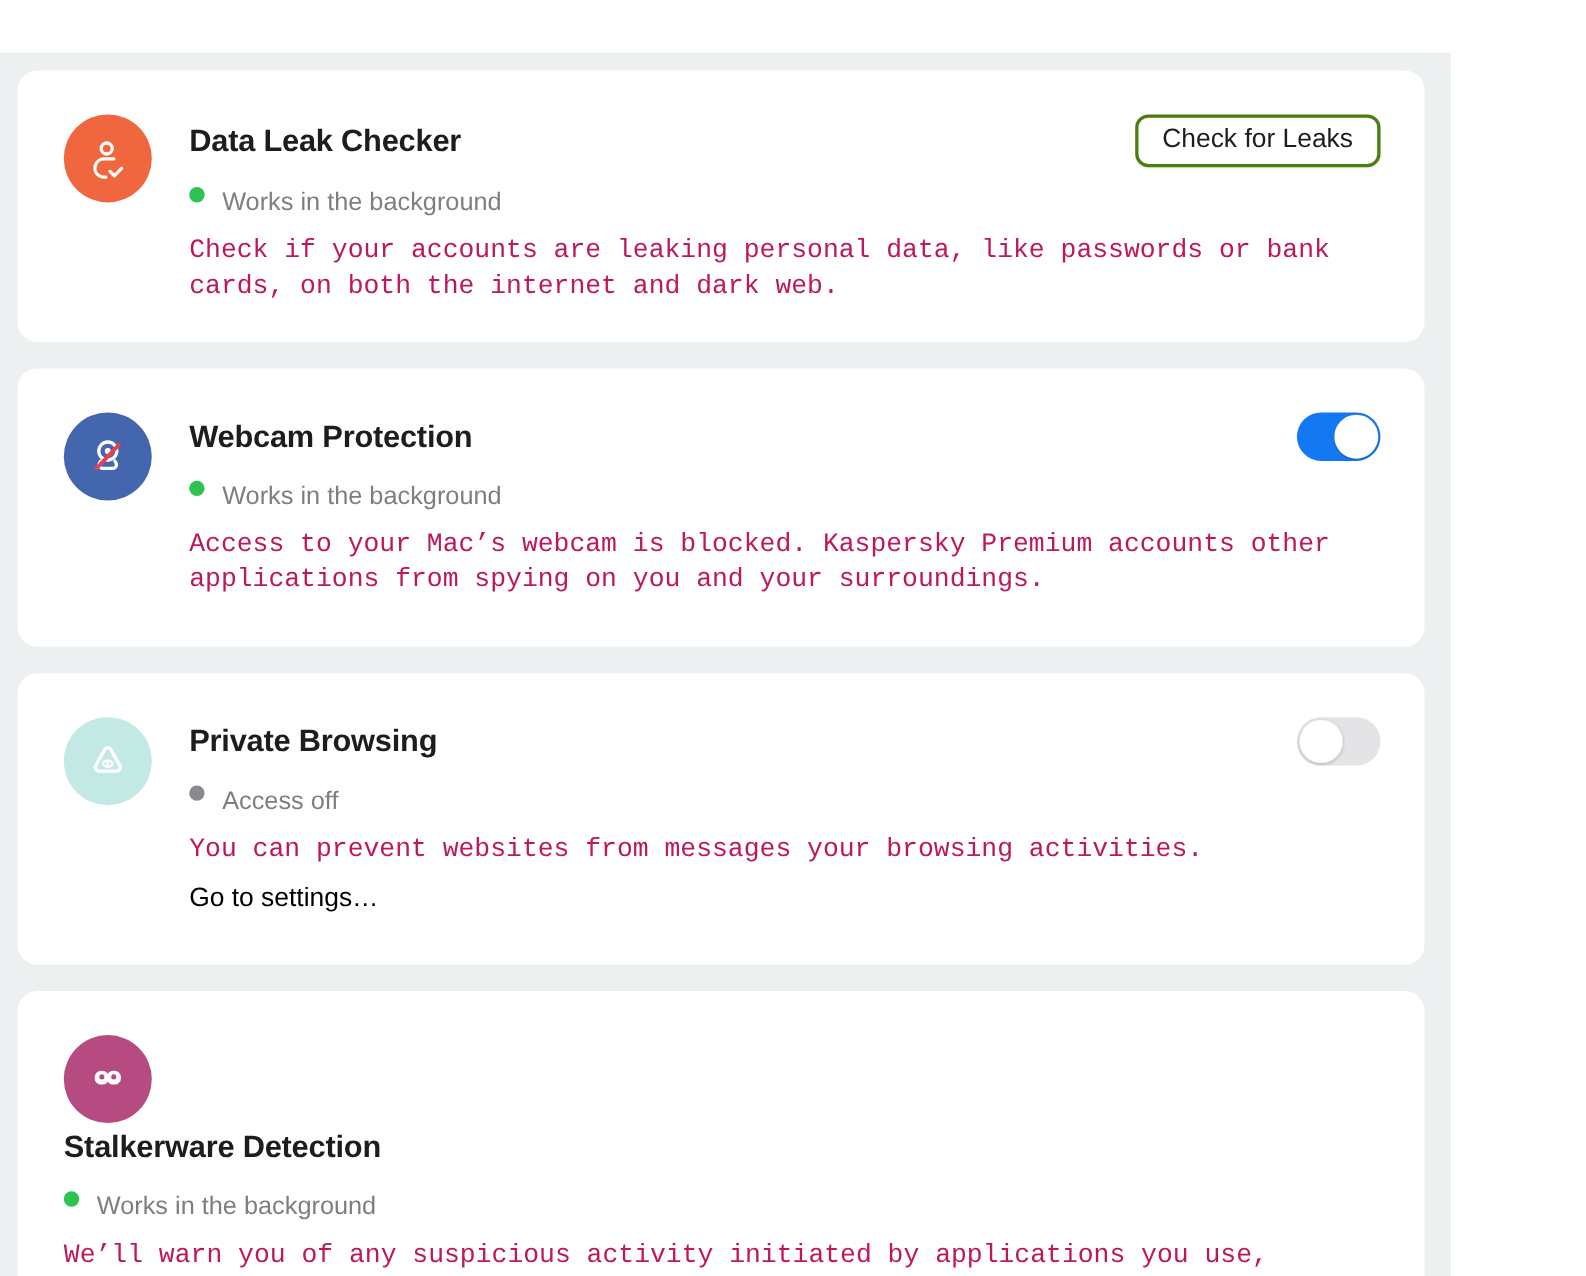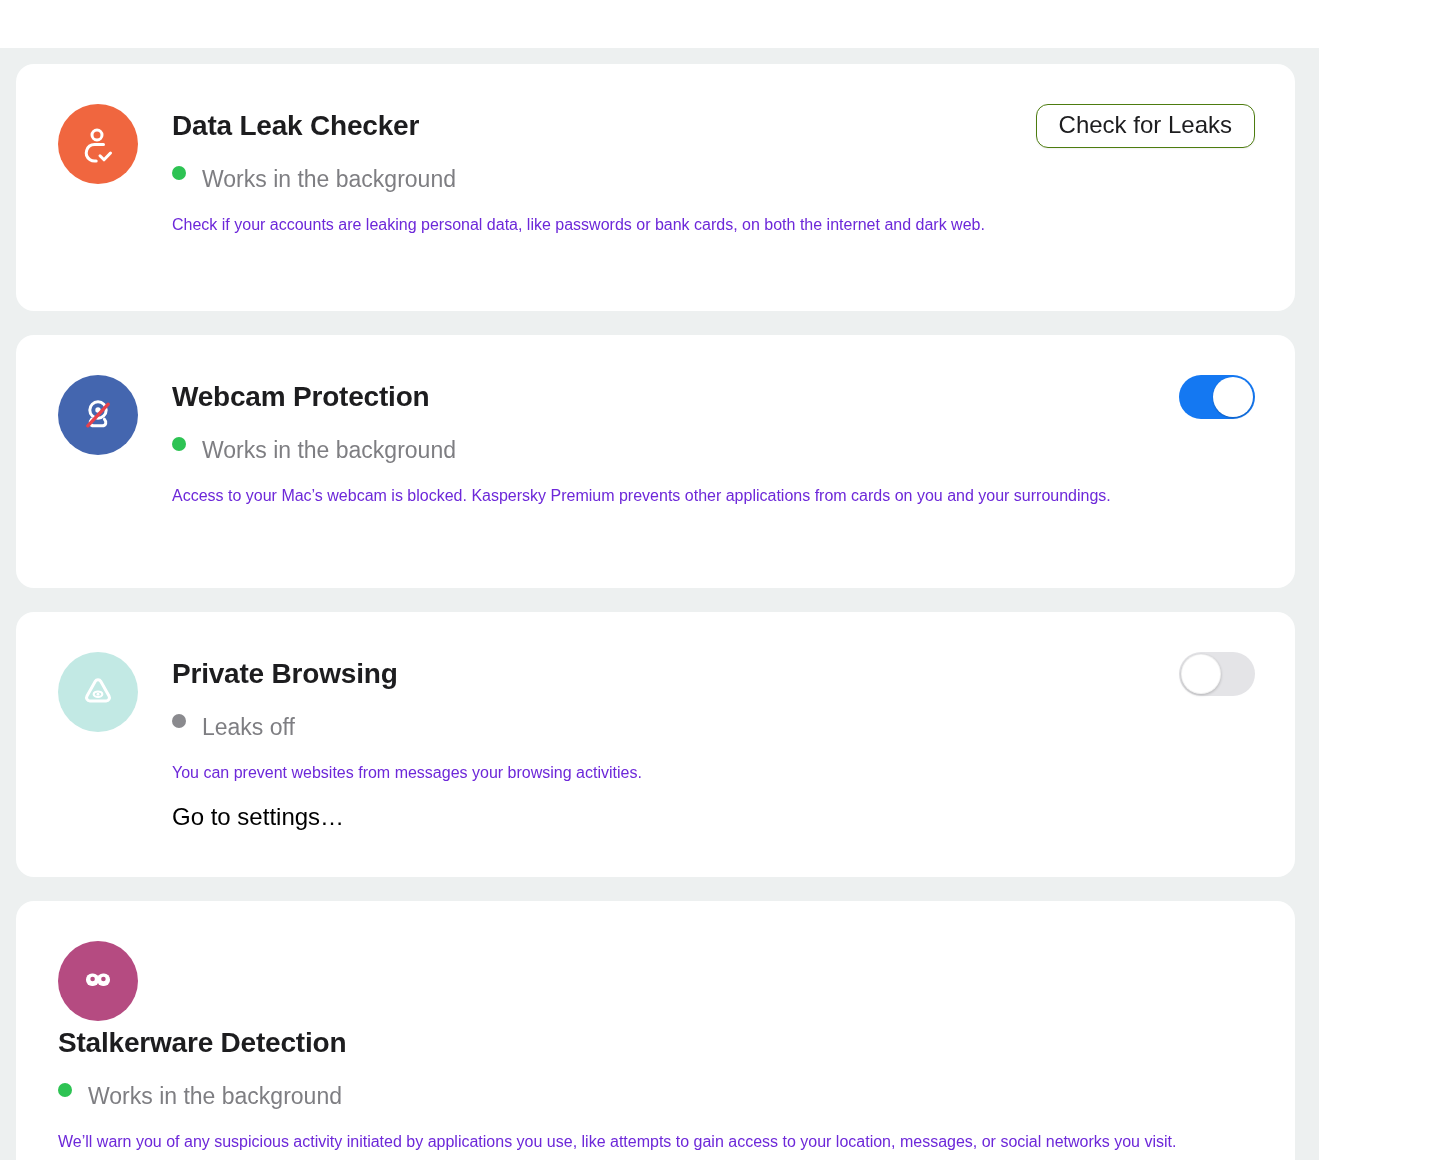--- a/index.html
+++ b/index.html
@@ -37,36 +37,37 @@
   }
   .title {
     margin: 0;
     font-size: 28px; font-weight: 700;
     color: #1D1D1F; letter-spacing: -0.2px;
   }
   .btn {
     font-family: inherit;
     font-size: 24px; color: #1D1D1F;
     background: #FFFFFF;
-    border: 1px solid #4d7c0f;
+    border: 3px solid #4d7c0f;
     border-radius: 12px;
     padding: 6px 22px 8px 22px;
     line-height: 28px;
     box-shadow: 0 1px 2px rgba(0,0,0,0.06);
     cursor: pointer;
     white-space: nowrap;
   }
   .status-row { display: flex; align-items: flex-start; margin-top: 18px; }
   .dot { width: 14px; height: 14px; border-radius: 50%; flex: 0 0 14px; margin-right: 16px; }
   .status-text { font-size: 23px; color: #7E7E82; }
   .desc {
     margin: 16px 0 0 0;
-    font-size: 16px; line-height: 32px;
-    color: #6d28d9;
+    font-size: 24px; line-height: 32px;
+    color: #be185d;
     max-width: 1160px;
+    font-family: Liberation Mono, monospace;
   }
   .link {
     display: inline-block;
     margin-top: 14px;
     font-size: 24px; font-weight: 500;
     color: #000000;
     text-decoration: none;
     cursor: pointer;
   }
   .toggle {
@@ -129,42 +130,42 @@
       <div class="title-row">
         <h2 class="title">Webcam Protection</h2>
         <div class="toggle on" role="switch" aria-checked="true" style="background: rgb(20, 120, 242);">
           <span class="knob"></span>
         </div>
       </div>
       <div class="status-row">
         <span class="dot" style="background: rgb(45, 195, 83);"></span>
         <span class="status-text">Works in the background</span>
       </div>
-      <p class="desc">Access to your Mac’s webcam is blocked. Kaspersky Premium prevents other applications from cards on you and your surroundings.</p>
+      <p class="desc">Access to your Mac’s webcam is blocked. Kaspersky Premium accounts other applications from spying on you and your surroundings.</p>
     </div>
   </section>
 
   <section class="card" style="min-height:265px">
     <div class="icon-circle" style="background: rgb(194, 233, 228);">
       <svg width="44" height="44" viewBox="0 0 44 44" fill="none">
         <path d="M19.3 11.3 a3.1 3.1 0 0 1 5.4 0 l8.3 14.6 a3.4 3.4 0 0 1 -2.9 5.1 H13.9 a3.4 3.4 0 0 1 -2.9 -5.1 z" stroke="#FFFFFF" stroke-width="3" stroke-linejoin="round" fill="none"></path>
         <ellipse cx="22" cy="24.2" rx="4.3" ry="2.7" stroke="#FFFFFF" stroke-width="2.2" fill="none"></ellipse>
         <circle cx="22" cy="24.2" r="1.4" fill="#FFFFFF"></circle>
       </svg>
     </div>
     <div class="content">
       <div class="title-row">
         <h2 class="title">Private Browsing</h2>
         <div class="toggle off" role="switch" aria-checked="false" style="background: rgb(228, 228, 231);">
           <span class="knob"></span>
         </div>
       </div>
       <div class="status-row">
         <span class="dot" style="background: rgb(138, 138, 142);"></span>
-        <span class="status-text">Leaks off</span>
+        <span class="status-text">Access off</span>
       </div>
       <p class="desc">You can prevent websites from messages your browsing activities.</p>
       <a class="link">Go to settings…</a>
     </div>
   </section>
 
   <section class="card" style="min-height:285px">
     <div class="icon-circle" style="background: rgb(181, 75, 129);">
       <svg width="44" height="44" viewBox="0 0 44 44" fill="none">
         <rect x="10" y="14.5" width="13" height="12.5" rx="6" fill="#FFFFFF"></rect>

